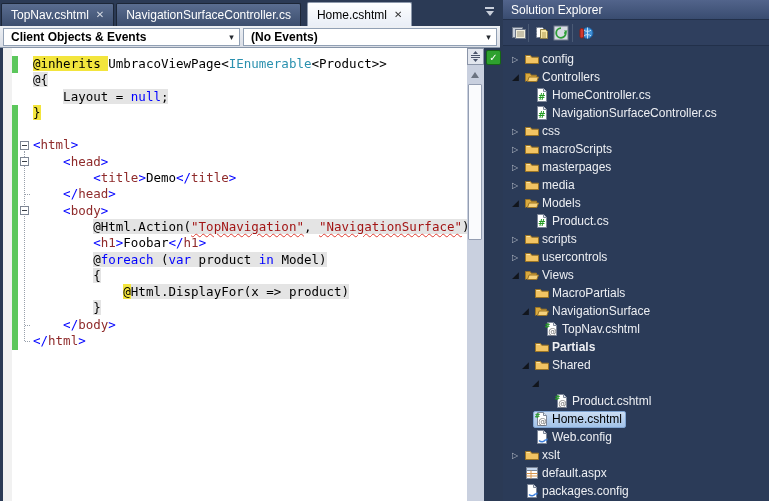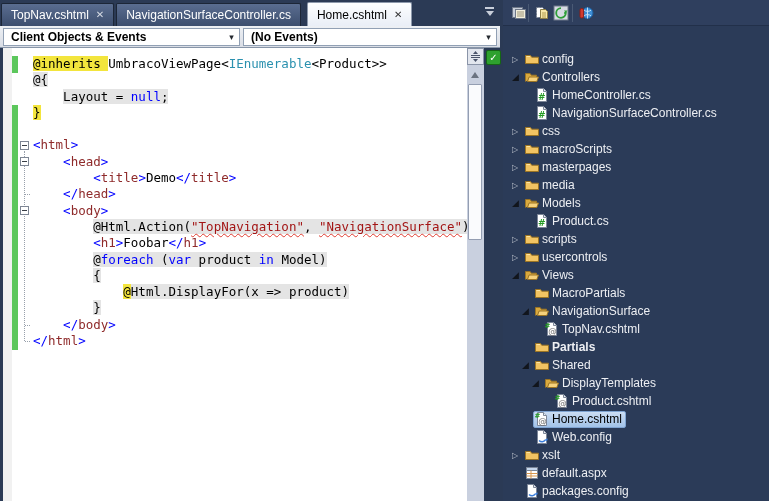--- a/index.html
+++ b/index.html
@@ -154,20 +154,21 @@
           </svg>
         </div>
         <div class="scroll-up"></div>
         <div class="scroll-thumb"></div>
       </div>
     </div>
     <div class="syntax-ok">✓</div>
   </div>
 
   <div class="solution-explorer">
+    <div class="se-title">Solution Explorer</div>
     <div class="se-toolbar" id="se-toolbar">
         <div class="tool-btn" style="left: 6px;">
           <svg width="16" height="16" viewBox="0 0 16 16">
             <rect x="1.5" y="2.5" width="10" height="10" fill="#C7CEDA" stroke="#6E7889"></rect>
             <rect x="4.5" y="4.5" width="10" height="9" fill="#F3EFDC" stroke="#6E7889"></rect>
             <path d="M6 7h7M6 9h7M6 11h7" stroke="#9A9378" stroke-width="1"></path>
           </svg>
         </div>
         <div class="tool-btn" style="left: 29px;">
           <svg width="16" height="16" viewBox="0 0 16 16">
@@ -410,29 +411,20 @@
               <svg width="16" height="16" viewBox="0 0 16 16">
                 <path d="M1.5 4.5h5l1.2 1.7h6.8v6.3H1.5z" fill="#F2C463" stroke="#9C7524"></path>
                 <path d="M2.5 5.5h3.6" stroke="#FBE3A5"></path>
               </svg>
             </span>
             <span class="tree-label">Shared</span>
           </span>
         </div>
         <div class="tree-row" style="padding-left: 29px;">
           <span class="arrow expanded">◢</span>
-          <span class="row-content">
-            <span class="tree-icon">
-              <svg width="16" height="16" viewBox="0 0 16 16">
-                <path d="M1.5 12.5v-8h4.6l1.2 1.7h5.2v1.8" fill="#D9A93F" stroke="#9C7524"></path>
-                <path d="M3.5 12.5l1.6-4.5h9.4l-1.7 4.5z" fill="#F6D27C" stroke="#9C7524"></path>
-              </svg>
-            </span>
-            <span class="tree-label">DisplayTemplates</span>
-          </span>
         </div>
         <div class="tree-row" style="padding-left: 39px;">
           <span class="arrow"></span>
           <span class="row-content">
             <span class="tree-icon">
               <svg width="16" height="16" viewBox="0 0 16 16">
                 <path d="M3.5 1.5h6l3 3v10h-9z" fill="#FFFFFF" stroke="#7C8698"></path>
                 <path d="M9.5 1.5v3h3" fill="#E8ECF2" stroke="#7C8698"></path>
                 <text x="4.2" y="12.6" font-size="8.5" fill="#6E6E6E" font-family="DejaVu Sans">@</text>
                 <text x="0.5" y="6.8" font-size="7" font-weight="bold" fill="#259B24" font-family="DejaVu Sans">#</text>

